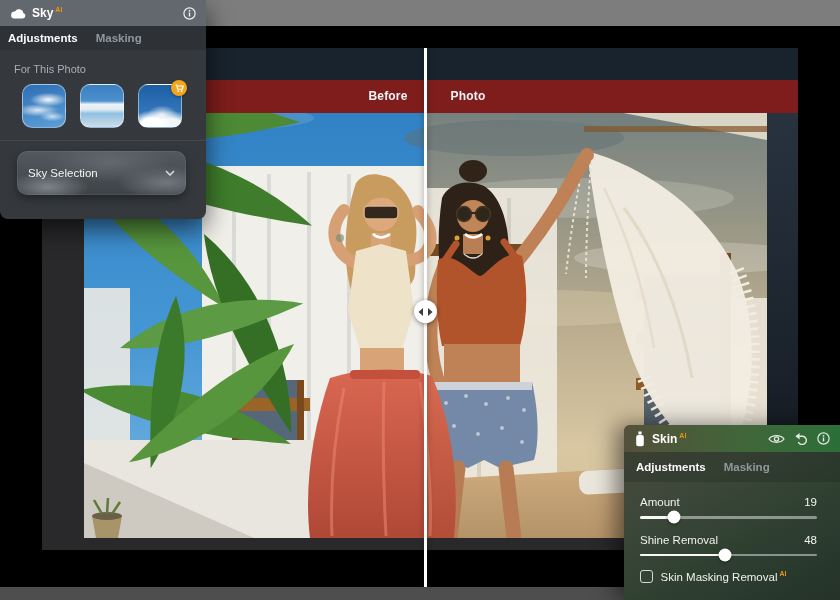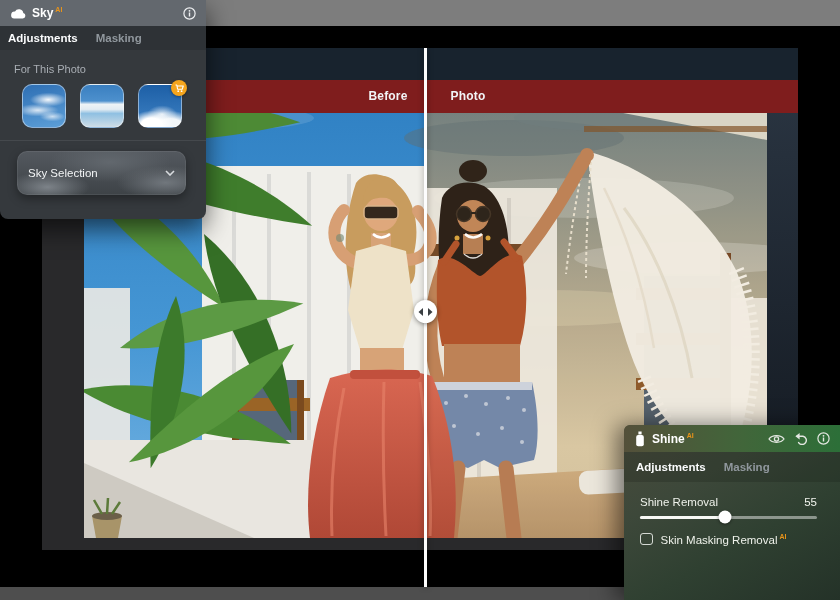--- a/index.html
+++ b/index.html
@@ -82,21 +82,21 @@
   .hdr-icons { display:flex; align-items:center; gap:9px; }
   .icon-btn { display:flex; cursor:pointer; }
   .skin-tabs { height:30px; padding:0 12px; background:rgba(10,14,9,.18); }
   .controls { padding:14px 23px 0 16px; }
   .slider-row { display:flex; justify-content:space-between; align-items:baseline; font-size:11.5px; color:#eef1ea; }
   .slider-value { color:#f2f4ee; }
   .slider-track { position:relative; margin-top:8px; height:2.5px; border-radius:2px; background:rgba(255,255,255,.45); cursor:pointer; }
   .slider-fill  { position:absolute; left:0; top:0; height:100%; border-radius:2px; background:#f7f8f5; }
   .slider-thumb { position:absolute; top:50%; width:13px; height:13px; border-radius:50%; background:#fff;
       transform:translate(-50%,-50%); box-shadow:0 1px 3px rgba(0,0,0,.45); cursor:grab; }
-  .slider-group + .slider-group { }
+  .slider-group + .slider-group { margin-top:15px; }
   .checkbox-row { margin-top:14px; display:flex; align-items:center; cursor:pointer; }
   .checkbox-box { width:12.5px; height:12.5px; border:1.5px solid rgba(240,243,238,.85); border-radius:3px; }
   .checkbox-label { margin-left:8px; font-size:11.5px; color:#eef1ea; }
 </style>
 </head>
 <body>
 
 <div class="titlebar"></div>
 <div class="bottombar"></div>
 <div class="canvas-bg"></div>
@@ -327,21 +327,21 @@
     </div>
   </div>
 </div>
 
 <div class="panel skin-panel">
   <div class="panel-header skin-header">
     <svg width="12" height="16" viewBox="0 0 12 16">
       <rect x="4.4" y="0.5" width="3.2" height="3" fill="#fff"></rect>
       <rect x="2.2" y="4" width="7.6" height="11.2" rx="2" fill="#fff"></rect>
     </svg>
-    <span class="panel-title"><span>Shine</span><sup class="ai-sup">AI</sup></span>
+    <span class="panel-title"><span>Skin</span><sup class="ai-sup">AI</sup></span>
     <span class="hdr-spacer"></span>
     <div class="hdr-icons">
       <span class="icon-btn">
         <svg width="17" height="12" viewBox="0 0 17 12">
             <path d="M1 6 C4 1.6 13 1.6 16 6 C13 10.4 4 10.4 1 6 Z" fill="none" stroke="#e4e8e2" stroke-width="1.3"></path>
             <circle cx="8.5" cy="6" r="2.1" fill="none" stroke="#e4e8e2" stroke-width="1.3"></circle>
           </svg>
       </span>
       <span class="icon-btn">
         <svg width="14" height="13" viewBox="0 0 14 13">
@@ -358,22 +358,32 @@
       </span>
     </div>
   </div>
   <div class="tabs skin-tabs">
     <span class="tab-active">Adjustments</span>
     <span class="tab-inactive">Masking</span>
   </div>
   <div class="controls">
     <div class="slider-group">
       <div class="slider-row">
+        <span>Amount</span>
+        <span class="slider-value">19</span>
+      </div>
+      <div class="slider-track">
+        <div class="slider-fill" style="width: 19%;"></div>
+        <div class="slider-thumb" style="left: 19%;"></div>
+      </div>
+    </div>
+    <div class="slider-group">
+      <div class="slider-row">
         <span>Shine Removal</span>
-        <span class="slider-value">55</span>
+        <span class="slider-value">48</span>
       </div>
       <div class="slider-track">
         <div class="slider-fill" style="width: 48%;"></div>
         <div class="slider-thumb" style="left: 48%;"></div>
       </div>
     </div>
     <div class="checkbox-row">
       <span class="checkbox-box"></span>
       <span class="checkbox-label"><span>Skin Masking Removal</span><sup class="ai-sup">AI</sup></span>
     </div>

